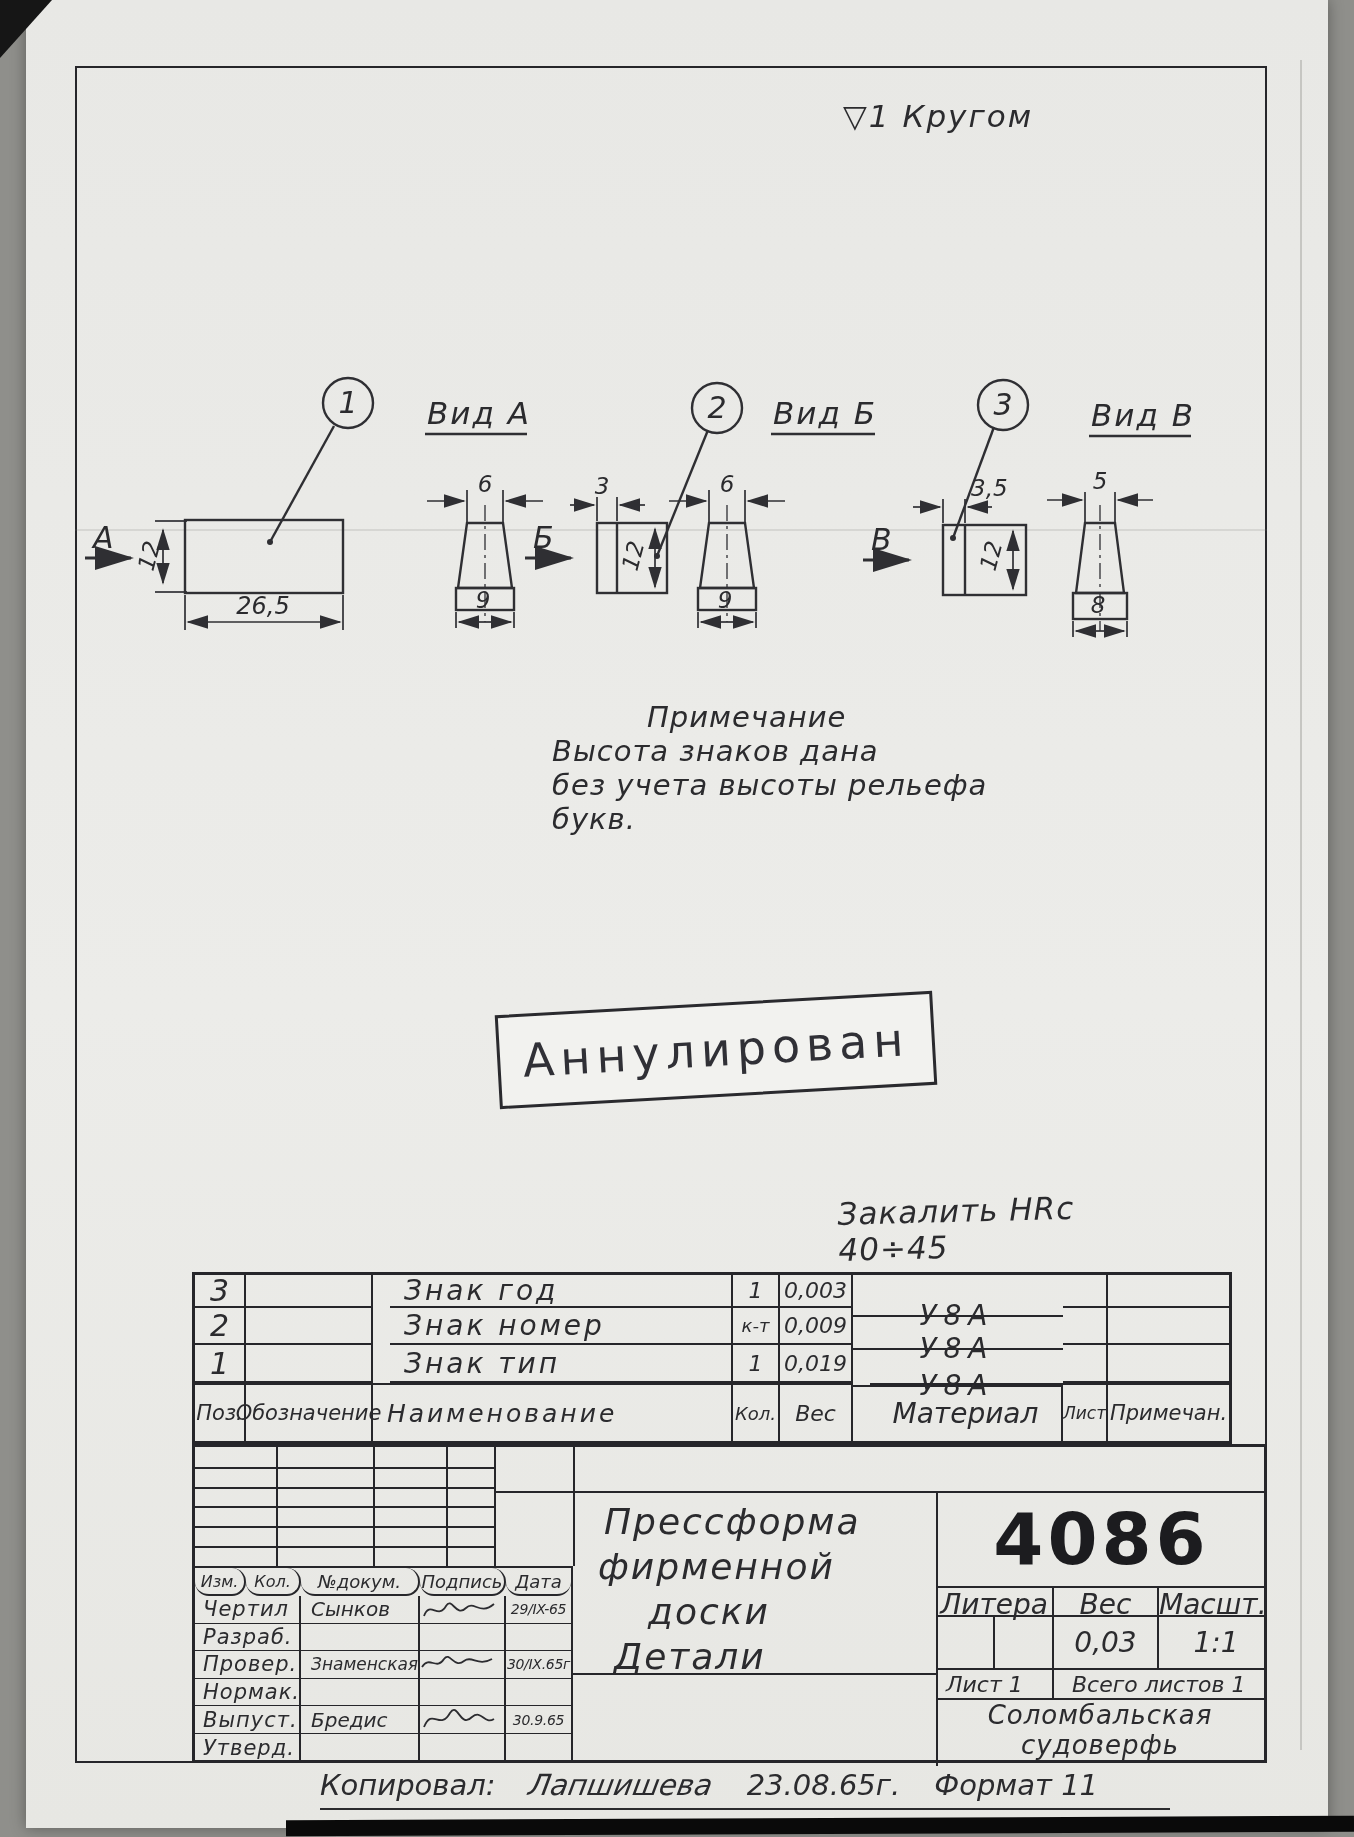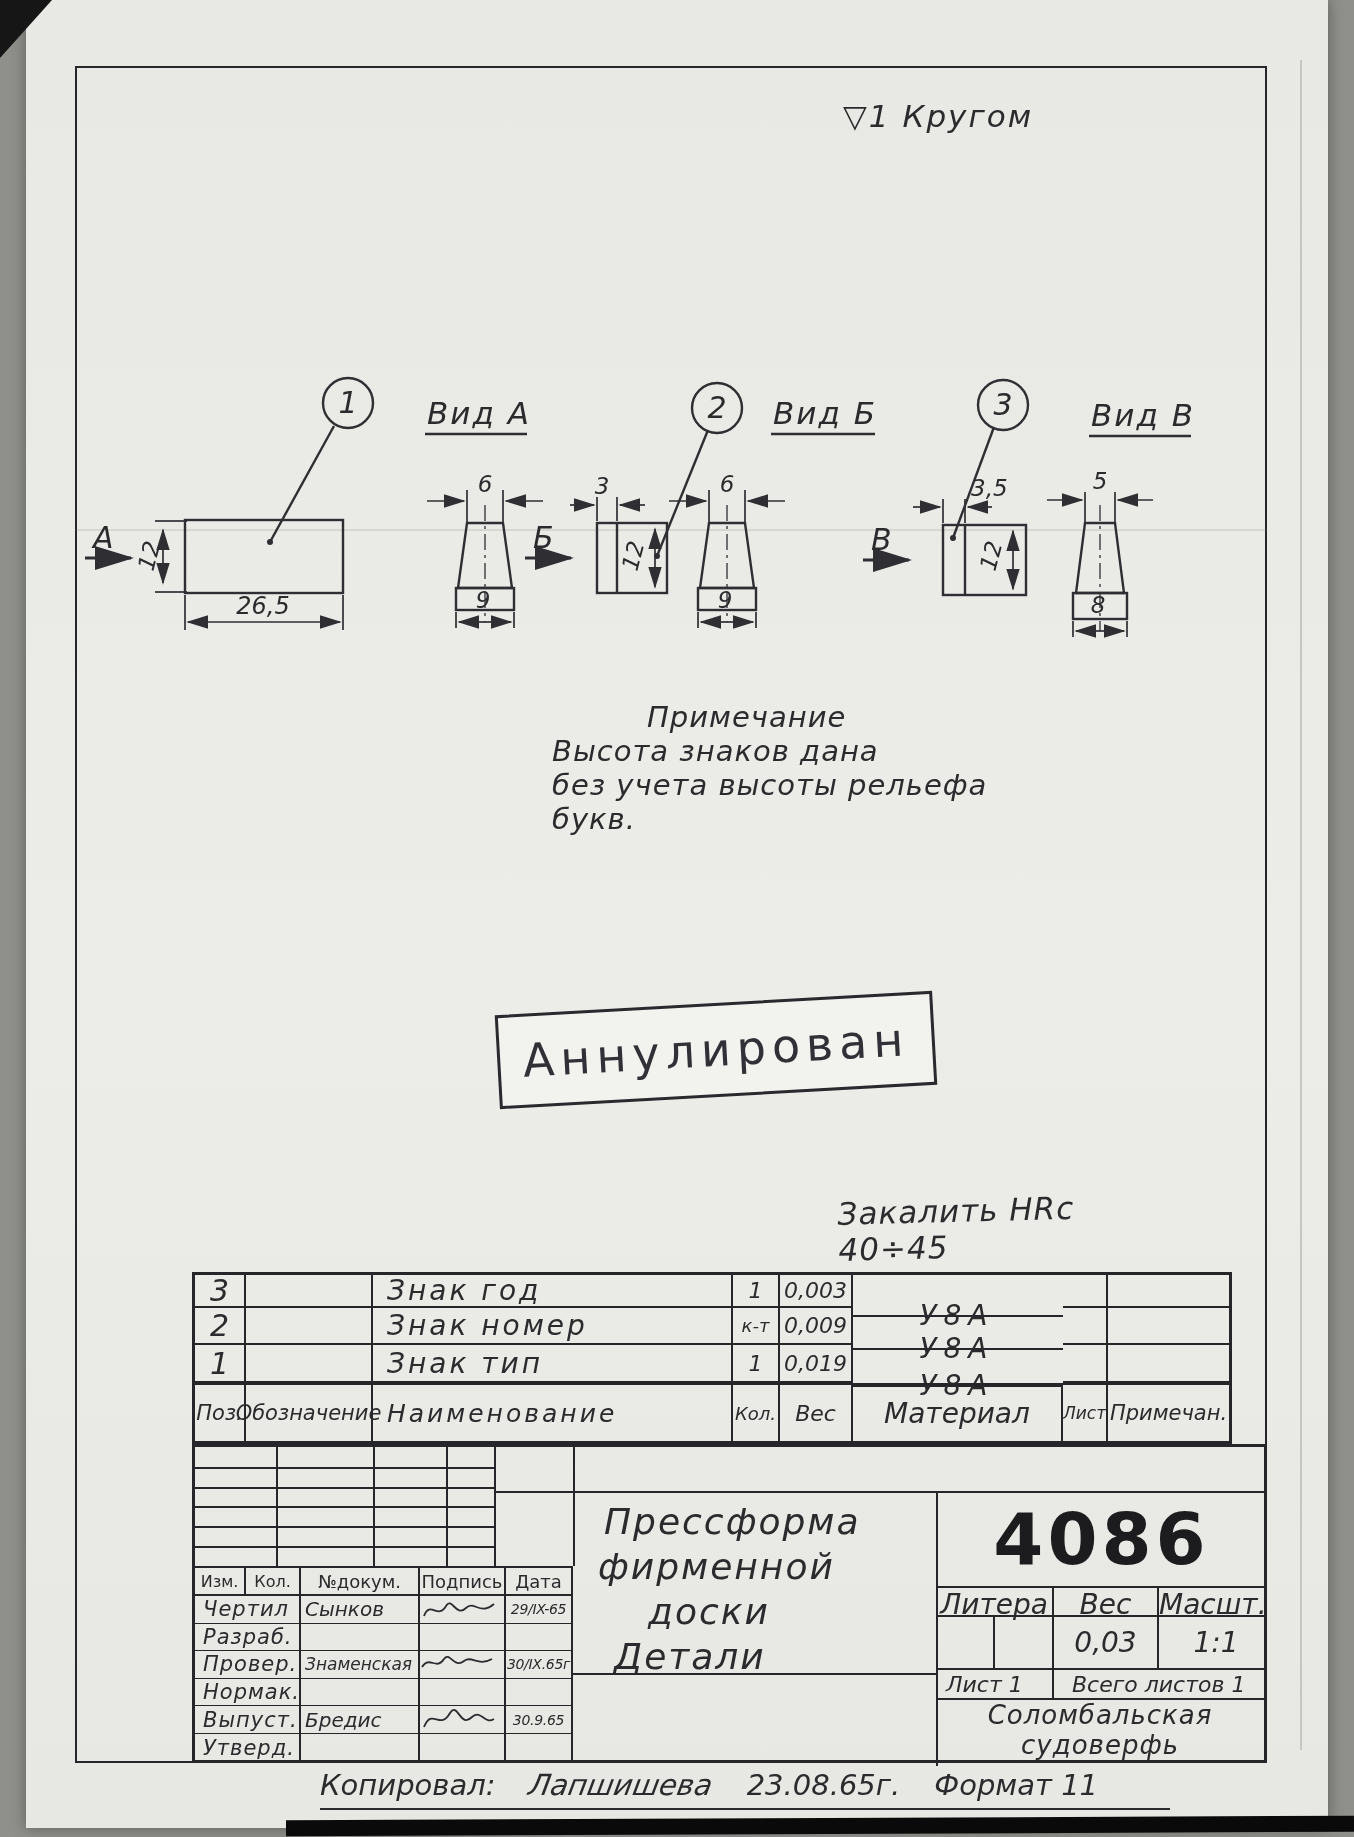--- a/index.html
+++ b/index.html
@@ -36,44 +36,44 @@
 
   
   .ptable{position:absolute;left:192px;top:1272px;width:1040px;height:172px;border:3px solid var(--ink);
           box-sizing:border-box;display:grid;grid-template-columns:51px 127px 360px 47px 73px 210px 45px 1fr;
           grid-template-rows:33px 37px 38px 1fr;}
   .pt-c{border-right:2.2px solid var(--ink);border-bottom:2.2px solid var(--ink);
         display:flex;align-items:center;justify-content:center;font-style:italic;color:var(--hand);box-sizing:border-box;}
   .pt-c.last{border-right:none;}
   .pt-h{border-bottom:none;border-top:2px solid var(--ink);}
   .pt-name{justify-content:flex-start;padding-left:14px;letter-spacing:3px;}
-  .fs30{font-size:30px;} .fs28{font-size:28px;} .fs25{font-size:25px;} .fs22{font-size:22px;}
+  .fs30{font-size:30px;} .fs28{font-size:28px;margin-left:17px;} .fs25{font-size:25px;} .fs22{font-size:22px;}
   .fs18{font-size:18px;} .fs17{font-size:17px;} .fs21{font-size:21px;}
   .mat{letter-spacing:7px;font-size:28px;margin-top:40px;}
 
   
   .tblock{position:absolute;left:192px;top:1444px;width:1075px;height:319px;border:3px solid var(--ink);box-sizing:border-box;}
   .tblock *{box-sizing:border-box;}
   .tb-abs{position:absolute;}
   .cg{left:0;top:0;width:301px;height:119px;border-right:2.5px solid var(--ink);}
   .cg-h{position:absolute;left:0;width:301px;height:2px;background:var(--ink);}
   .cg-v{position:absolute;top:0;width:2px;height:119px;background:var(--ink);}
   .vl570a{left:378px;top:0;height:119px;border-left:2.5px solid var(--ink);}
   .st{left:0;top:119px;width:378px;height:194px;border-top:2.5px solid var(--ink);border-right:2.5px solid var(--ink);}
   .st-head{display:grid;grid-template-columns:51px 55px 119px 86px 1fr;height:28px;}
   .st-head div{border-right:2px solid var(--ink);border-bottom:2px solid var(--ink);display:flex;align-items:center;
-               justify-content:center;color:var(--hand);}
+               justify-content:center;font-style:italic;color:var(--hand);border-radius:14px;}
   .st-head div:last-child{border-right:none;}
   .st-row{display:grid;grid-template-columns:106px 119px 86px 1fr;height:27.6px;}
   .st-row div{border-right:2px solid var(--ink);border-bottom:1.8px solid var(--ink);display:flex;align-items:center;
               font-style:italic;color:var(--hand);overflow:hidden;}
   .st-row div:last-child{border-right:none;}
   .st-row.lastrow div{border-bottom:none;}
   .role{padding-left:8px;font-size:21px;letter-spacing:1px;}
-  .sname{padding-left:4px;font-size:20px;}
+  .sname{padding-left:10px;font-size:20px;}
   .sname.small{font-size:17px;}
   .sdate{font-size:14px;justify-content:center;letter-spacing:-.3px;}
   .hline-top{left:301px;top:44px;width:768px;border-top:2.5px solid var(--ink);}
   .title-cell{left:381px;top:52px;width:357px;height:174px;font-size:36px;line-height:45px;letter-spacing:2px;}
   .title-underline{left:378px;top:226px;width:363px;border-top:2.5px solid var(--ink);}
   .vl933{left:741px;top:44px;height:275px;border-left:2.5px solid var(--ink);}
   .num-cell{left:744px;top:47px;width:325px;height:90px;display:flex;align-items:center;justify-content:center;
             font-weight:bold;font-size:72px;letter-spacing:4px;color:#1c1c1f;}
   .lvmh{left:741px;top:139px;width:328px;height:29px;border-top:2.5px solid var(--ink);display:grid;
         grid-template-columns:118px 105px 1fr;}

